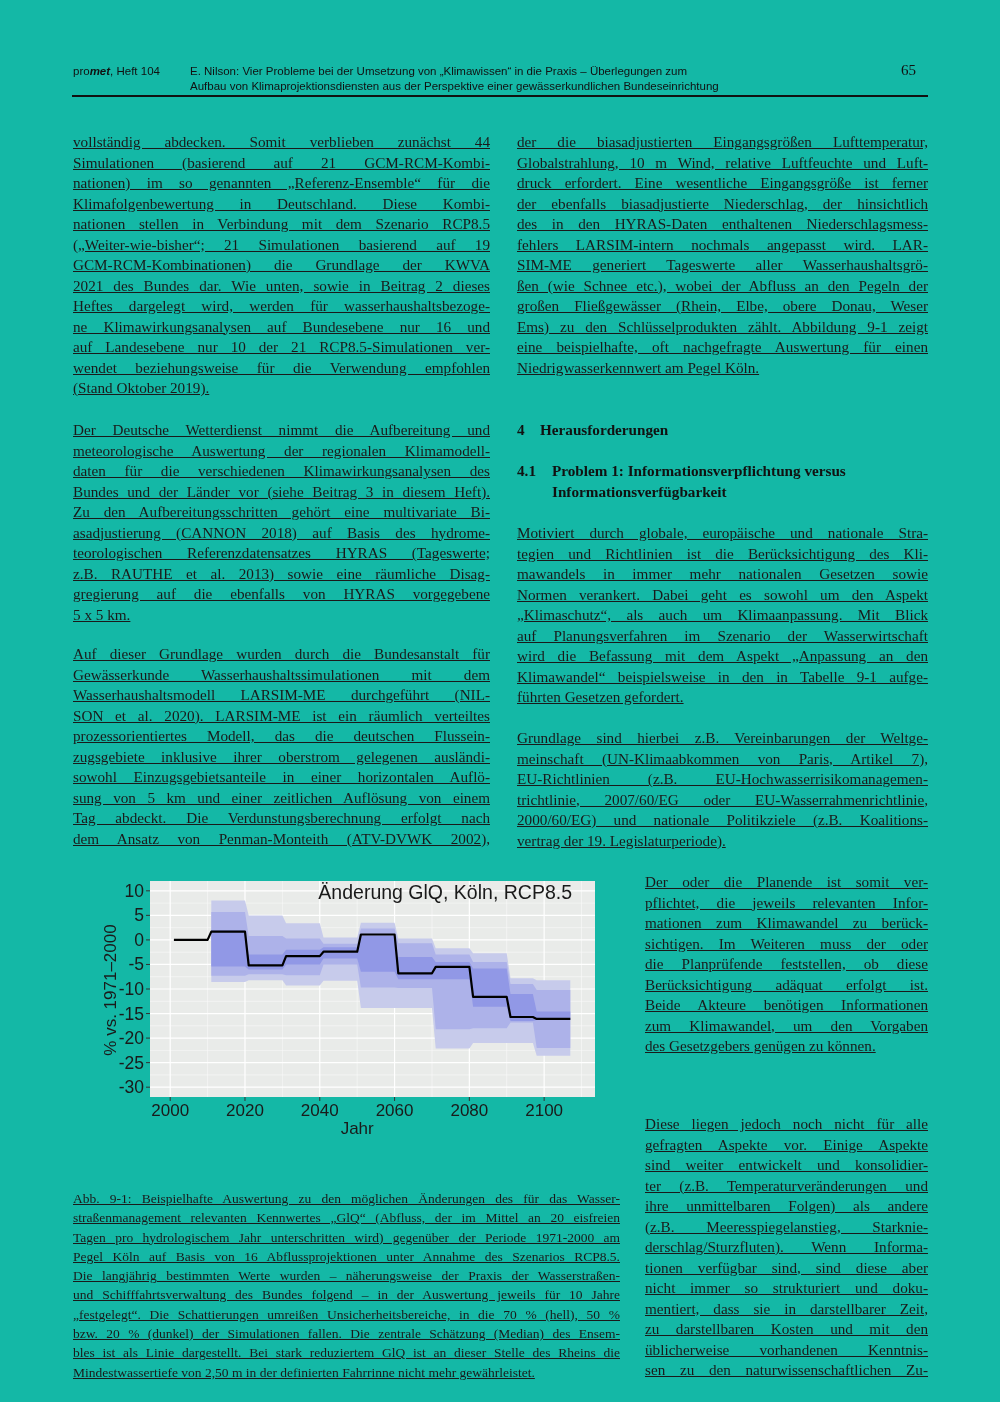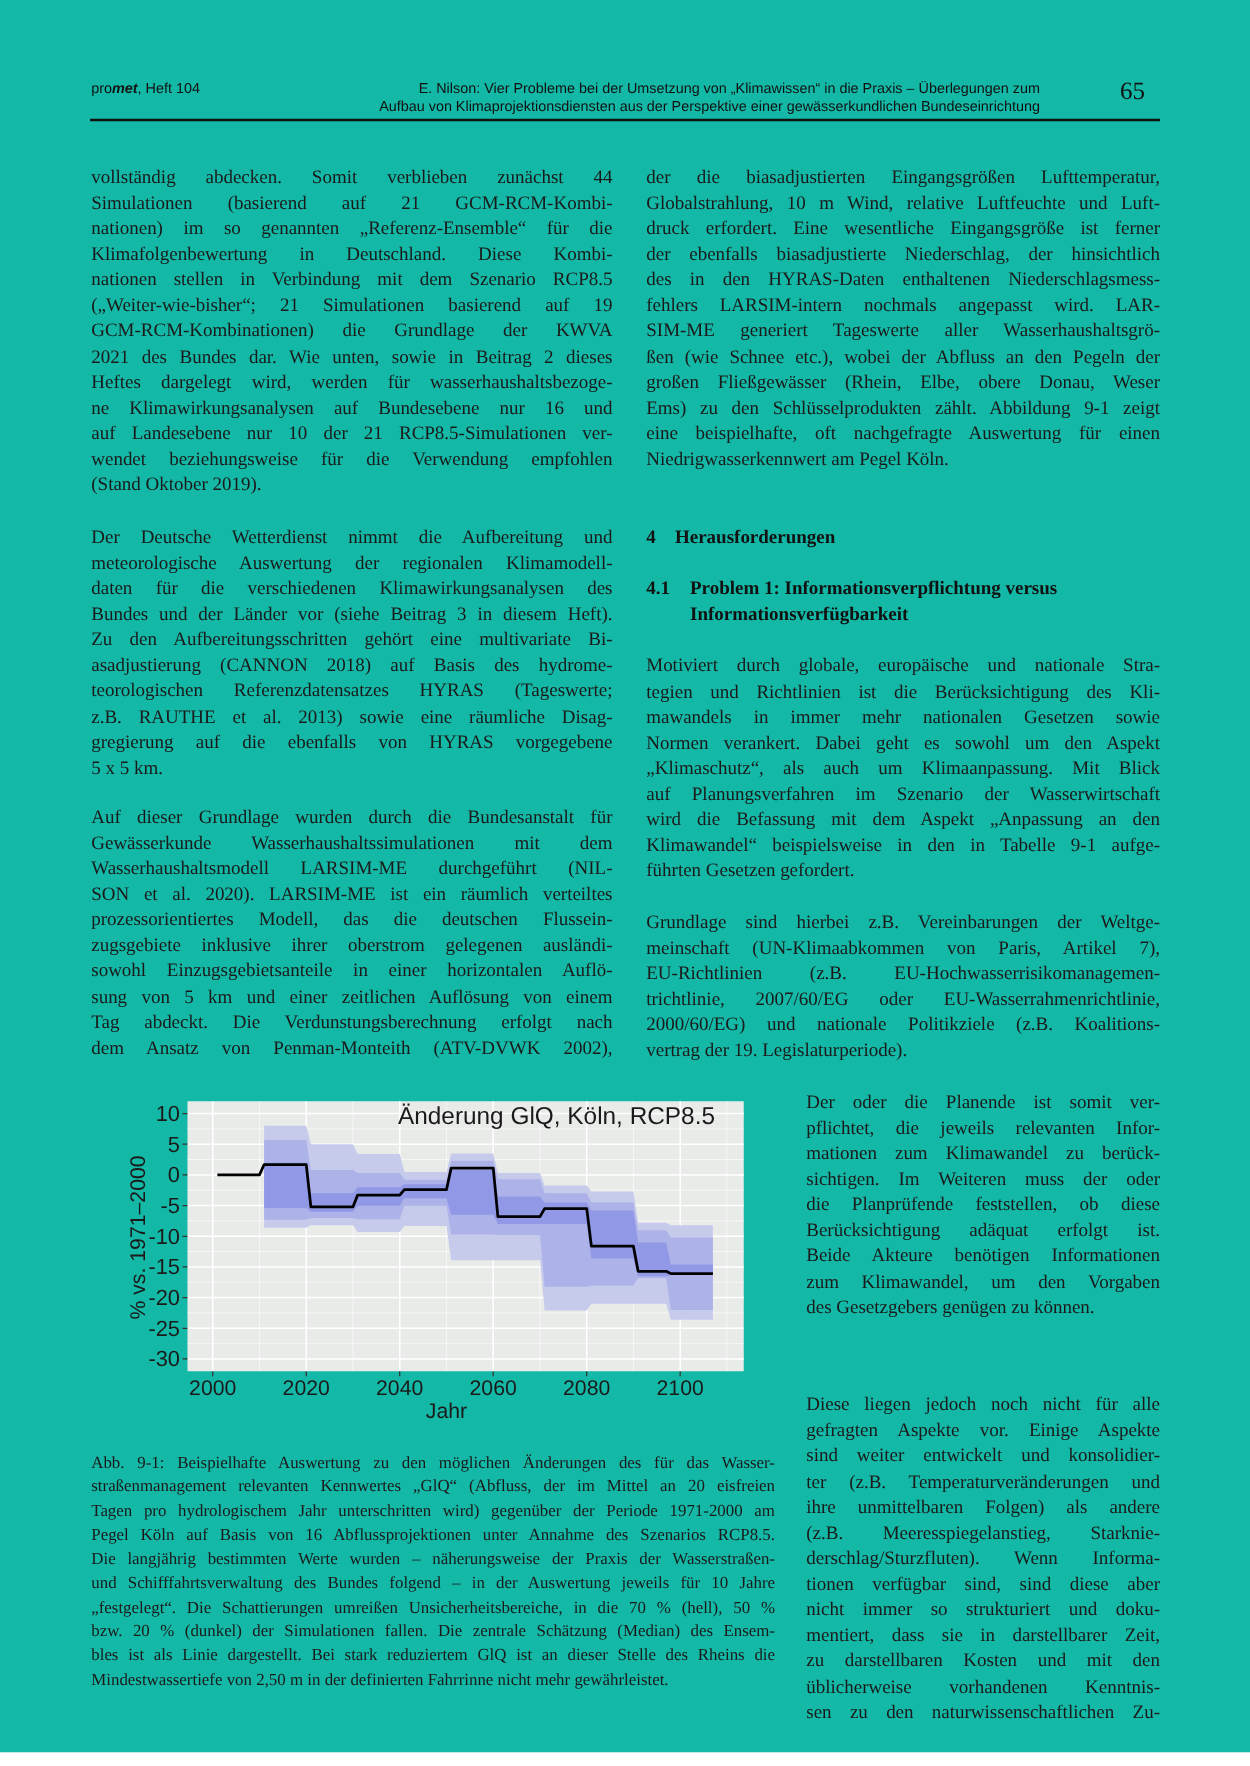--- a/index.html
+++ b/index.html
@@ -1,28 +1,28 @@
 <!DOCTYPE html>
 <html><head>
 <meta charset="utf-8">
 <style>
   html, body { margin: 0; padding: 0; background: #ffffff; }
   #page { position: relative; width: 1000px; height: 1402px; background: #14b8a6; overflow: hidden; color: #1a1a1a; }
 
   .hdr { position: absolute; font-family: "Liberation Sans", sans-serif; font-size: 11.5px; color: #111; line-height: 14.5px; }
   .hdr-left { left: 73px; top: 64px; }
   .hdr-left .it { font-style: italic; font-weight: bold; }
-  .hdr-center { left: 176px; width: 656px; top: 64px; text-align: right; }
-  .hdr-page { position: absolute; left: 870px; width: 46px; top: 62px; text-align: right; font-family: "Liberation Serif", serif; font-size: 20px; color: #111; }
+  .hdr-center { left: 190px; width: 656px; top: 64px; text-align: left; }
+  .hdr-page { position: absolute; left: 870px; width: 46px; top: 62px; text-align: right; font-family: "Liberation Serif", serif; font-size: 15px; color: #111; }
   .rule { position: absolute; left: 72px; top: 95px; width: 856px; height: 2px; background: #111; }
 
-  .para { position: absolute; font-family: "Liberation Serif", serif; font-size: 15.2px; line-height: 20.5px; color: #1a1a1a; }
+  .para { position: absolute; font-family: "Liberation Serif", serif; font-size: 15.2px; line-height: 20.5px; color: #1a1a1a; text-decoration: underline; }
   .para .line { text-align: justify; text-align-last: justify; height: 20.5px; }
   .para .line.last { text-align-last: left; }
-  .caption { font-size: 13.5px; line-height: 19.3px; }
+  .caption { font-size: 13.5px; line-height: 19.3px; margin-top: 29px; }
   .caption .line { height: 19.3px; }
 
   .col-left { left: 73px; width: 417px; }
   .col-right { left: 517px; width: 411px; }
   .col-right-lower { left: 645px; width: 283px; }
 
   .heading { position: absolute; font-family: "Liberation Serif", serif; font-weight: bold; font-size: 15.2px; line-height: 20.5px; color: #111; }
   .heading .num { position: absolute; left: 0; top: 0; }
   .heading .ttl { position: absolute; white-space: nowrap; }
 

